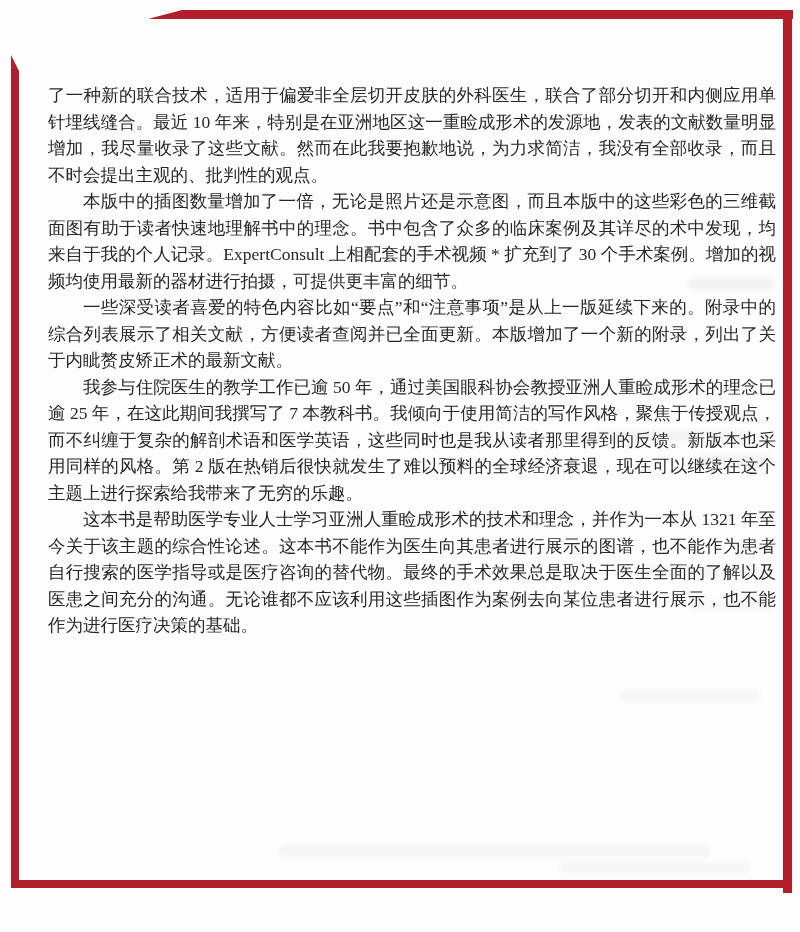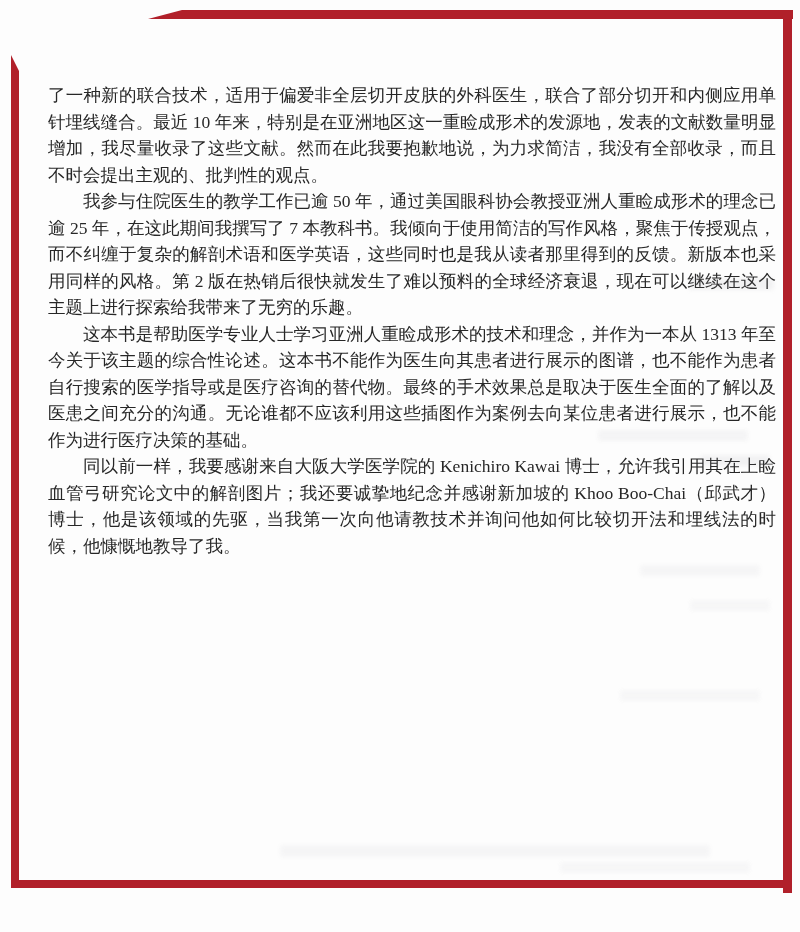--- a/index.html
+++ b/index.html
@@ -82,23 +82,24 @@
 
 <div class="scan">
 
   <div class="frame-part frame-top"></div>
   <div class="frame-part frame-right"></div>
   <div class="frame-part frame-left"></div>
   <div class="frame-part frame-bottom"></div>
 
   <div class="page-text">
     <p class="no-indent">了一种新的联合技术，适用于偏爱非全层切开皮肤的外科医生，联合了部分切开和内侧应用单针埋线缝合。最近 10 年来，特别是在亚洲地区这一重睑成形术的发源地，发表的文献数量明显增加，我尽量收录了这些文献。然而在此我要抱歉地说，为力求简洁，我没有全部收录，而且不时会提出主观的、批判性的观点。</p>
+    <p>本版中的插图数量增加了一倍，无论是照片还是示意图，而且本版中的这些彩色的三维截面图有助于读者快速地理解书中的理念。书中包含了众多的临床案例及其详尽的术中发现，均来自于我的个人记录。ExpertConsult 上相配套的手术视频 * 扩充到了 30 个手术案例。增加的视频均使用最新的器材进行拍摄，可提供更丰富的细节。</p>
+    <p>一些深受读者喜爱的特色内容比如“要点”和“注意事项”是从上一版延续下来的。附录中的综合列表展示了相关文献，方便读者查阅并已全面更新。本版增加了一个新的附录，列出了关于内眦赘皮矫正术的最新文献。</p>
     <p>我参与住院医生的教学工作已逾 50 年，通过美国眼科协会教授亚洲人重睑成形术的理念已逾 25 年，在这此期间我撰写了 7 本教科书。我倾向于使用简洁的写作风格，聚焦于传授观点，而不纠缠于复杂的解剖术语和医学英语，这些同时也是我从读者那里得到的反馈。新版本也采用同样的风格。第 2 版在热销后很快就发生了难以预料的全球经济衰退，现在可以继续在这个主题上进行探索给我带来了无穷的乐趣。</p>
-    <p>这本书是帮助医学专业人士学习亚洲人重睑成形术的技术和理念，并作为一本从 1313 年至今关于该主题的综合性论述。这本书不能作为医生向其患者进行展示的图谱，也不能作为患者自行搜索的医学指导或是医疗咨询的替代物。最终的手术效果总是取决于医生全面的了解以及医患之间充分的沟通。无论谁都不应该利用这些插图作为案例去向某位患者进行展示，也不能作为进行医疗决策的基础。</p>
-    <p>同以前一样，我要感谢来自大阪大学医学院的 Kenichiro Kawai 博士，允许我引用其在上睑血管弓研究论文中的解剖图片；我还要诚挚地纪念并感谢新加坡的 Khoo Boo-Chai（邱武才）博士，他是该领域的先驱，当我第一次向他请教技术并询问他如何比较切开法和埋线法的时候，他慷慨地教导了我。</p>
+    <p>这本书是帮助医学专业人士学习亚洲人重睑成形术的技术和理念，并作为一本从 1321 年至今关于该主题的综合性论述。这本书不能作为医生向其患者进行展示的图谱，也不能作为患者自行搜索的医学指导或是医疗咨询的替代物。最终的手术效果总是取决于医生全面的了解以及医患之间充分的沟通。无论谁都不应该利用这些插图作为案例去向某位患者进行展示，也不能作为进行医疗决策的基础。</p>
   </div>
 
   <div class="bleed b1"></div>
   <div class="bleed b2"></div>
   <div class="bleed b3"></div>
   <div class="bleed b4"></div>
   <div class="bleed b5"></div>
   <div class="bleed b6"></div>
   <div class="bleed b7"></div>
   <div class="bleed b8"></div>

